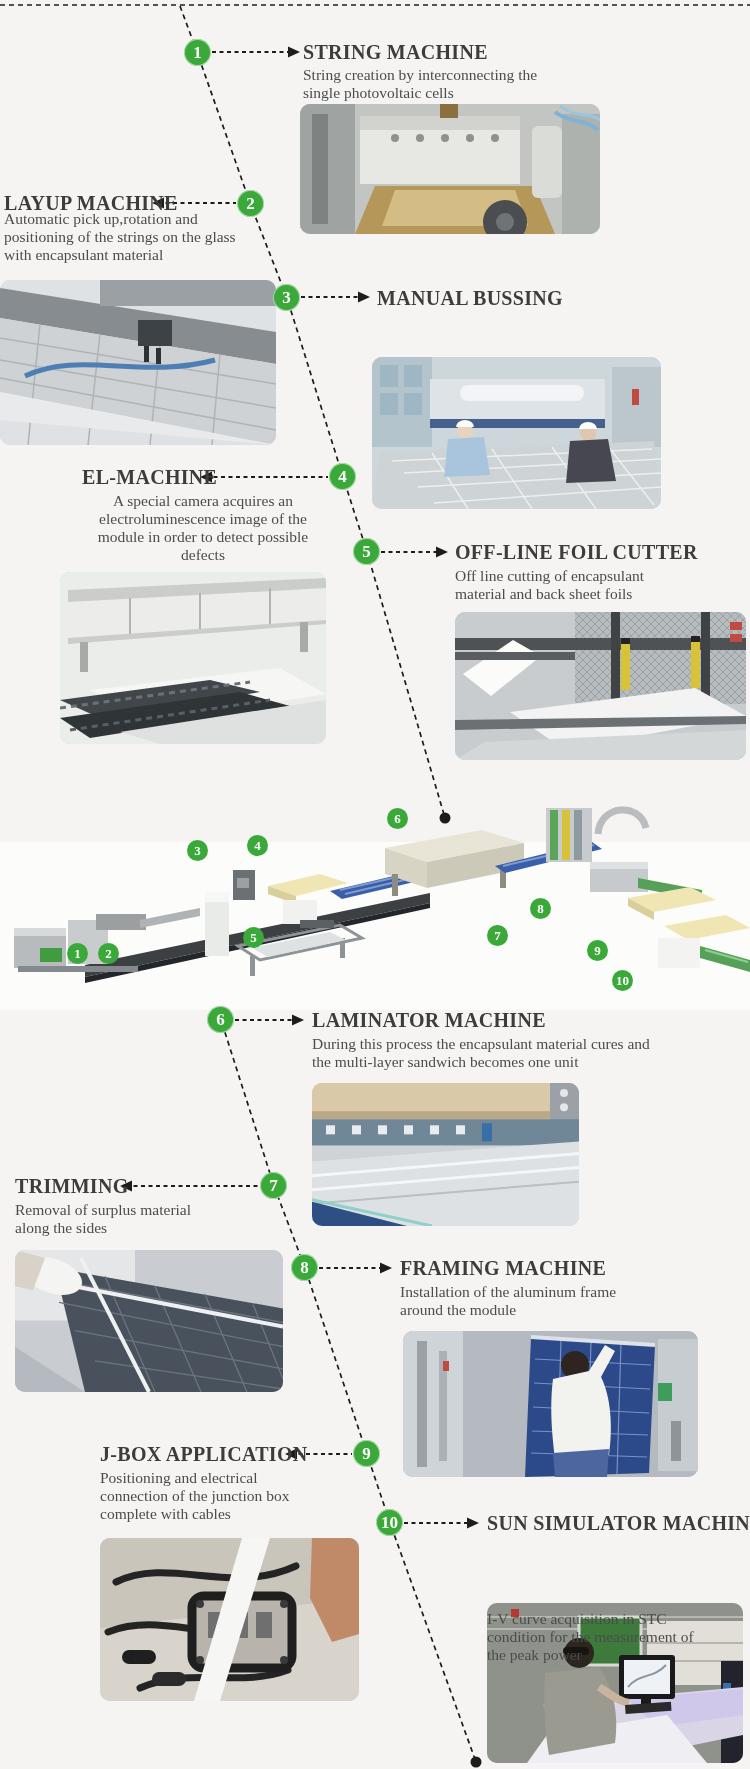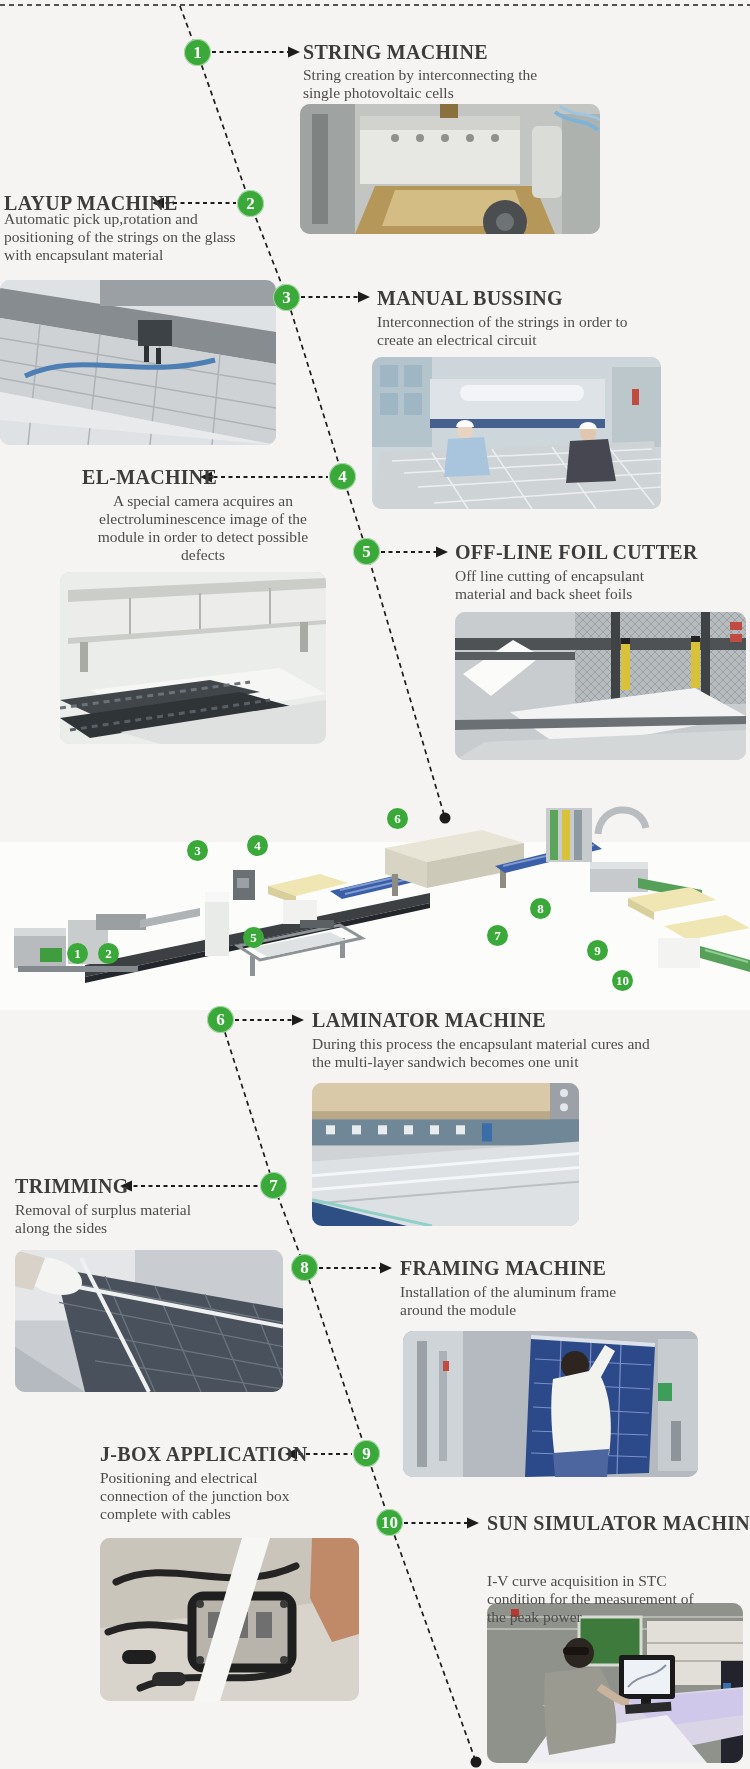--- a/index.html
+++ b/index.html
@@ -27,21 +27,21 @@
   
   .t1{left:303px;top:41px;} .t2{left:4px;top:192px;} .t3{left:377px;top:287px;}
   .t4{left:82px;top:466px;} .t5{left:455px;top:541px;} .t6{left:312px;top:1009px;}
   .t7{left:15px;top:1175px;} .t8{left:400px;top:1257px;} .t9{left:100px;top:1443px;}
   .t10{left:487px;top:1512px;}
   
   .d1{left:303px;top:66px;width:245px;} .d2{left:4px;top:210px;width:240px;}
   .d3{left:377px;top:313px;width:268px;} .d4{left:82px;top:492px;width:242px;text-align:center;}
   .d5{left:455px;top:567px;width:242px;} .d6{left:312px;top:1035px;width:352px;}
   .d7{left:15px;top:1201px;width:212px;} .d8{left:400px;top:1283px;width:252px;}
-  .d9{left:100px;top:1469px;width:228px;} .d10{left:487px;top:1572px;width:222px;}
+  .d9{left:100px;top:1469px;width:228px;} .d10{left:487px;top:1610px;width:222px;}
   
   .p1{left:300px;top:104px;width:300px;height:130px;}
   .p2{left:0px;top:280px;width:276px;height:165px;}
   .p3{left:372px;top:357px;width:289px;height:152px;}
   .p4{left:60px;top:572px;width:266px;height:172px;}
   .p5{left:455px;top:612px;width:291px;height:148px;}
   .p6{left:312px;top:1083px;width:267px;height:143px;}
   .p7{left:15px;top:1250px;width:268px;height:142px;}
   .p8{left:403px;top:1331px;width:295px;height:146px;}
   .p9{left:100px;top:1538px;width:259px;height:163px;}
@@ -403,21 +403,20 @@
   <div class="title t4">EL-MACHINE</div>
   <div class="title t5">OFF-LINE FOIL CUTTER</div>
   <div class="title t6">LAMINATOR MACHINE</div>
   <div class="title t7">TRIMMING</div>
   <div class="title t8">FRAMING MACHINE</div>
   <div class="title t9">J-BOX APPLICATION</div>
   <div class="title t10">SUN SIMULATOR MACHINE</div>
 
   <div class="desc d1">String creation by interconnecting the single photovoltaic cells</div>
   <div class="desc d2">Automatic pick up,rotation and positioning of the strings on the glass with encapsulant material</div>
-  <div class="desc d3">Interconnection of the strings in order to create an electrical circuit</div>
   <div class="desc d4">A special camera acquires an electroluminescence image of the module in order to detect possible defects</div>
   <div class="desc d5">Off line cutting of encapsulant material and back sheet foils</div>
   <div class="desc d6">During this process the encapsulant material cures and the multi-layer sandwich becomes one unit</div>
   <div class="desc d7">Removal of surplus material along the sides</div>
   <div class="desc d8">Installation of the aluminum frame around the module</div>
   <div class="desc d9">Positioning and electrical connection of the junction box complete with cables</div>
   <div class="desc d10">I-V curve acquisition in STC condition for the measurement of the peak power</div>
 
   <div class="mini-circle m1">1</div>
   <div class="mini-circle m2">2</div>

